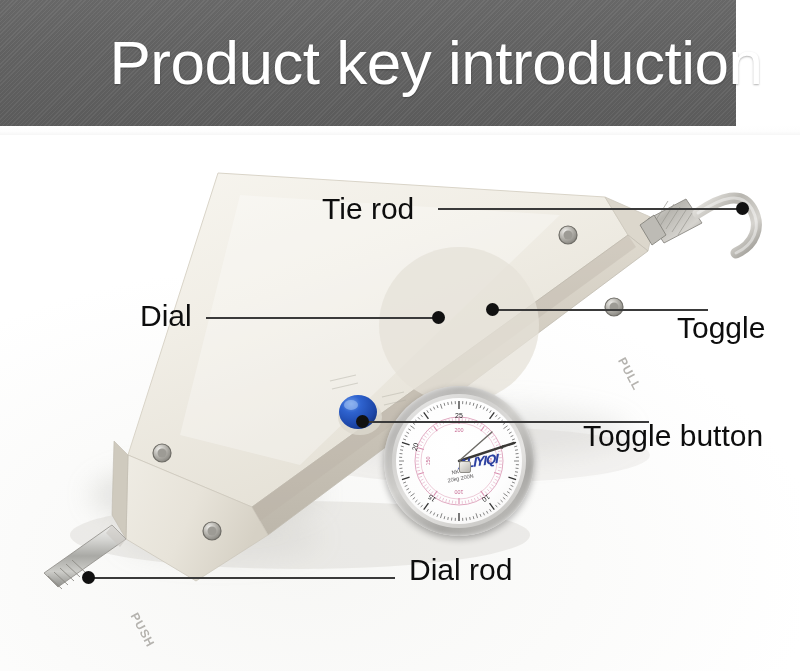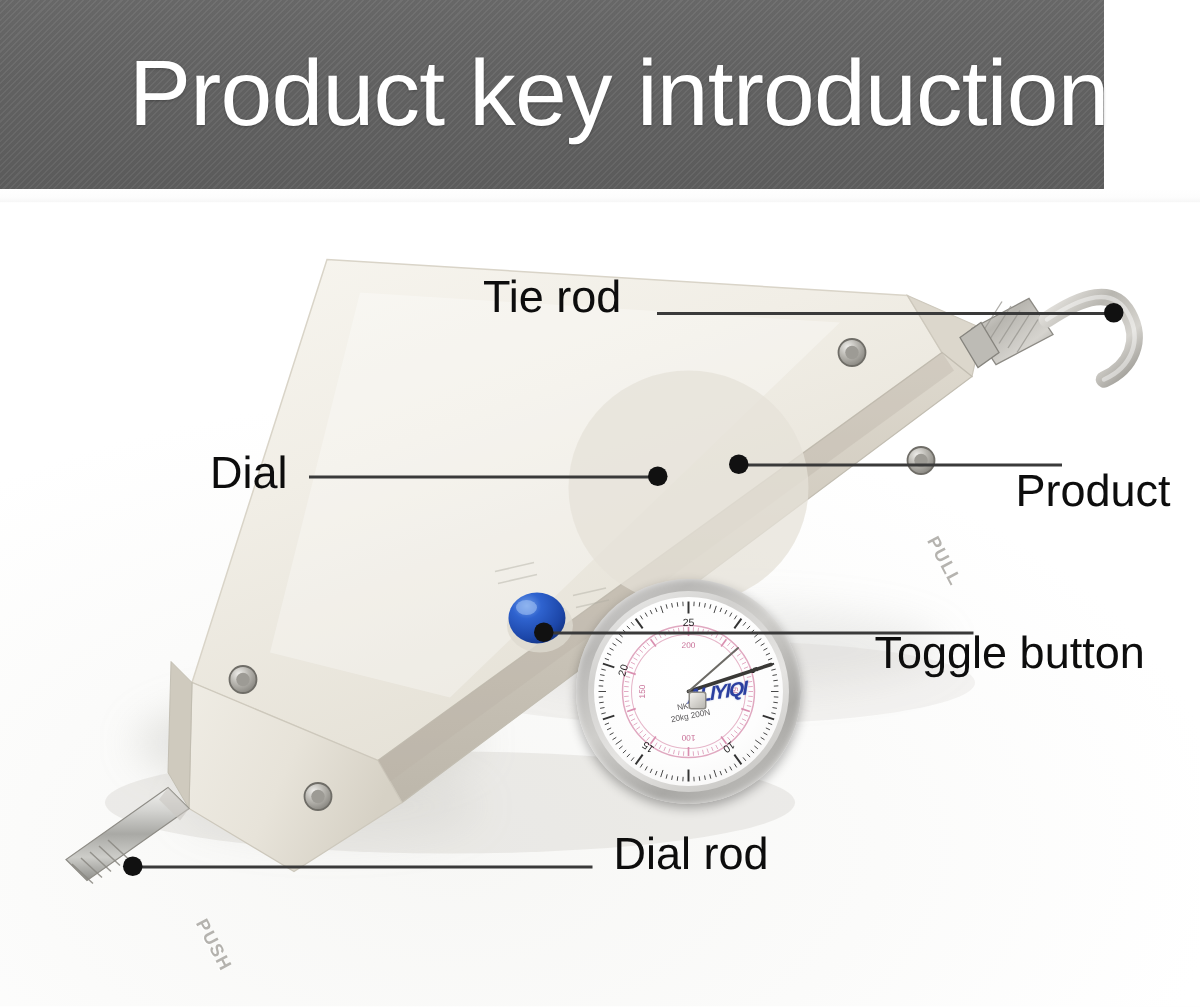--- a/index.html
+++ b/index.html
@@ -25,20 +25,21 @@
     left: 0; top: 0;
     width: 736px;
     height: 126px;
     background:
       repeating-linear-gradient(135deg,
         rgba(255,255,255,0.045) 0px,
         rgba(255,255,255,0.045) 1px,
         rgba(0,0,0,0.035) 1px,
         rgba(0,0,0,0.035) 3px),
       linear-gradient(180deg, #6b6b6b 0%, #646464 45%, #5e5e5e 100%);
+    text-align: center;
   }
   #header-title {
     position: absolute;
     left: 86px;
     top: 18px;
     width: 700px;
     color: #ffffff;
     font-size: 62px;
     line-height: 90px;
     font-weight: 400;
@@ -533,20 +534,20 @@
         <div class="leader-dot" style="left: 486px; top: 168px;"></div>
         <div class="leader" style="left: 368px; top: 286px; width: 281px;"></div>
         <div class="leader-dot" style="left: 356px; top: 280px;"></div>
         <div class="leader" style="left: 88px; top: 442px; width: 307px;"></div>
         <div class="leader-dot" style="left: 82px; top: 436px;"></div>
       </div>
 
   </div>
 
   <div id="label-layer">
-      <div class="callout-label" style="left: 322px; top: 182px;">Tie rod</div>
+      <div class="callout-label" style="left: 322px; top: 192px;">Tie rod</div>
       <div class="callout-label" style="left: 140px; top: 299px;">Dial</div>
-      <div class="callout-label" style="left: 677px; top: 311px;">Product</div>
+      <div class="callout-label" style="left: 677px; top: 311px;">Toggle</div>
       <div class="callout-label" style="left: 583px; top: 419px;">Toggle button</div>
       <div class="callout-label" style="left: 409px; top: 553px;">Dial rod</div>
     </div>
 
 </div>
 
 </body></html>

